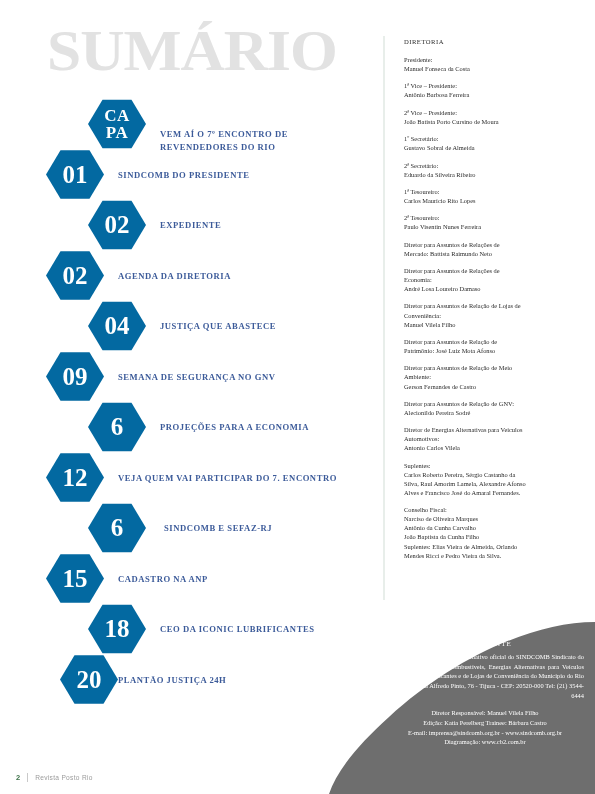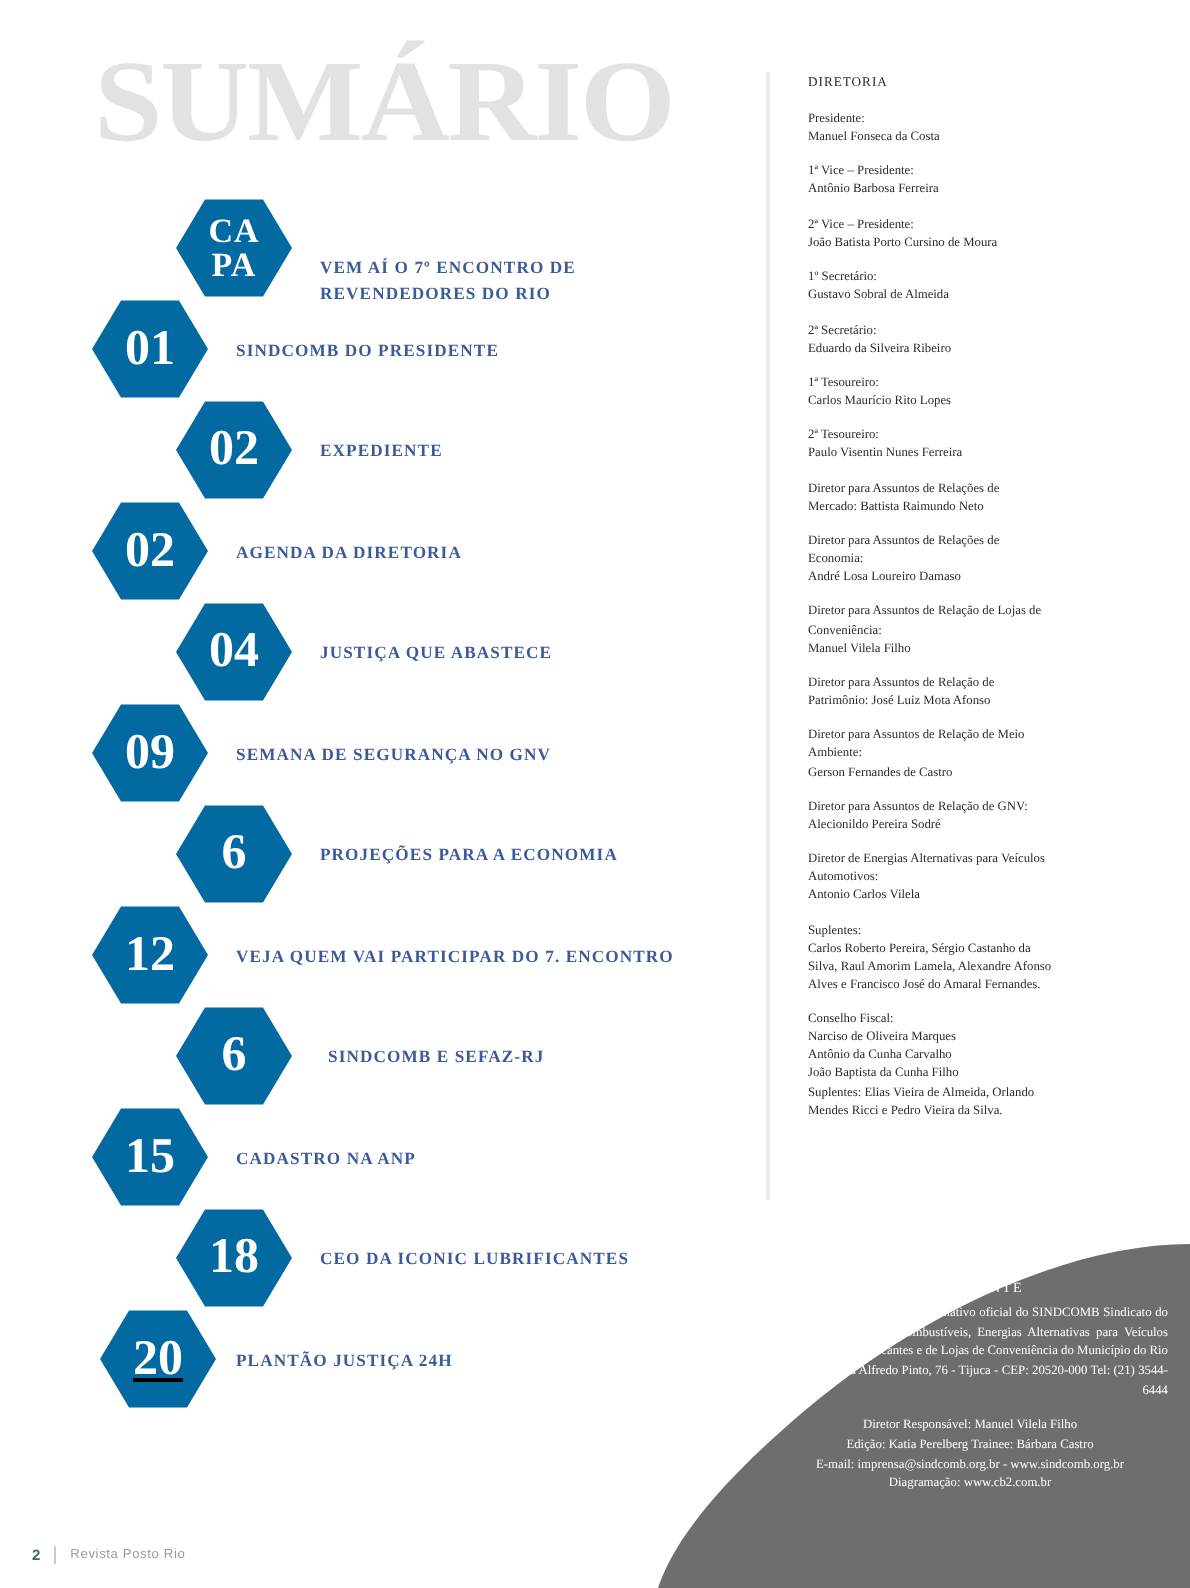--- a/index.html
+++ b/index.html
@@ -259,21 +259,21 @@
         </div>
         <div class="toc-row">
           <div class="hexwrap" style="left: 88px;">
             <div class="hex">
               <div class="hexnum">18</div>
             </div>
           </div>
           <div class="toc-label" style="left: 160px;">CEO DA ICONIC LUBRIFICANTES</div>
         </div>
         <div class="toc-row">
-          <div class="hexwrap" style="left: 50px; text-decoration: underline;">
+          <div class="hexwrap" style="left: 60px;">
             <div class="hex">
               <div class="hexnum">20</div>
             </div>
           </div>
           <div class="toc-label" style="left: 118px;">PLANTÃO JUSTIÇA 24H</div>
         </div>
       </div>
 
   </div>
 

